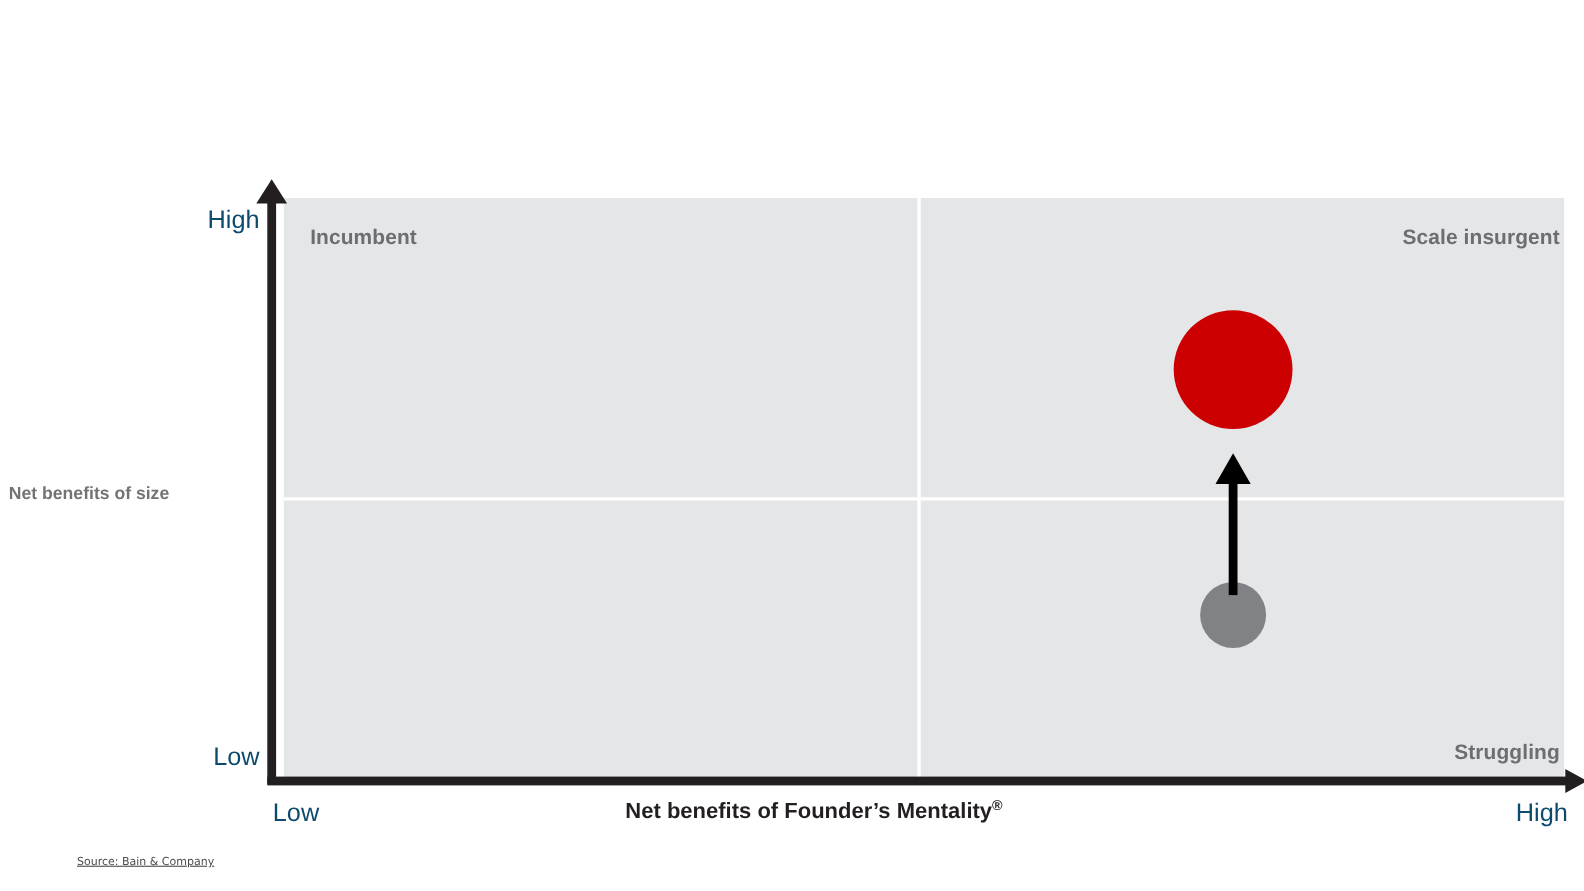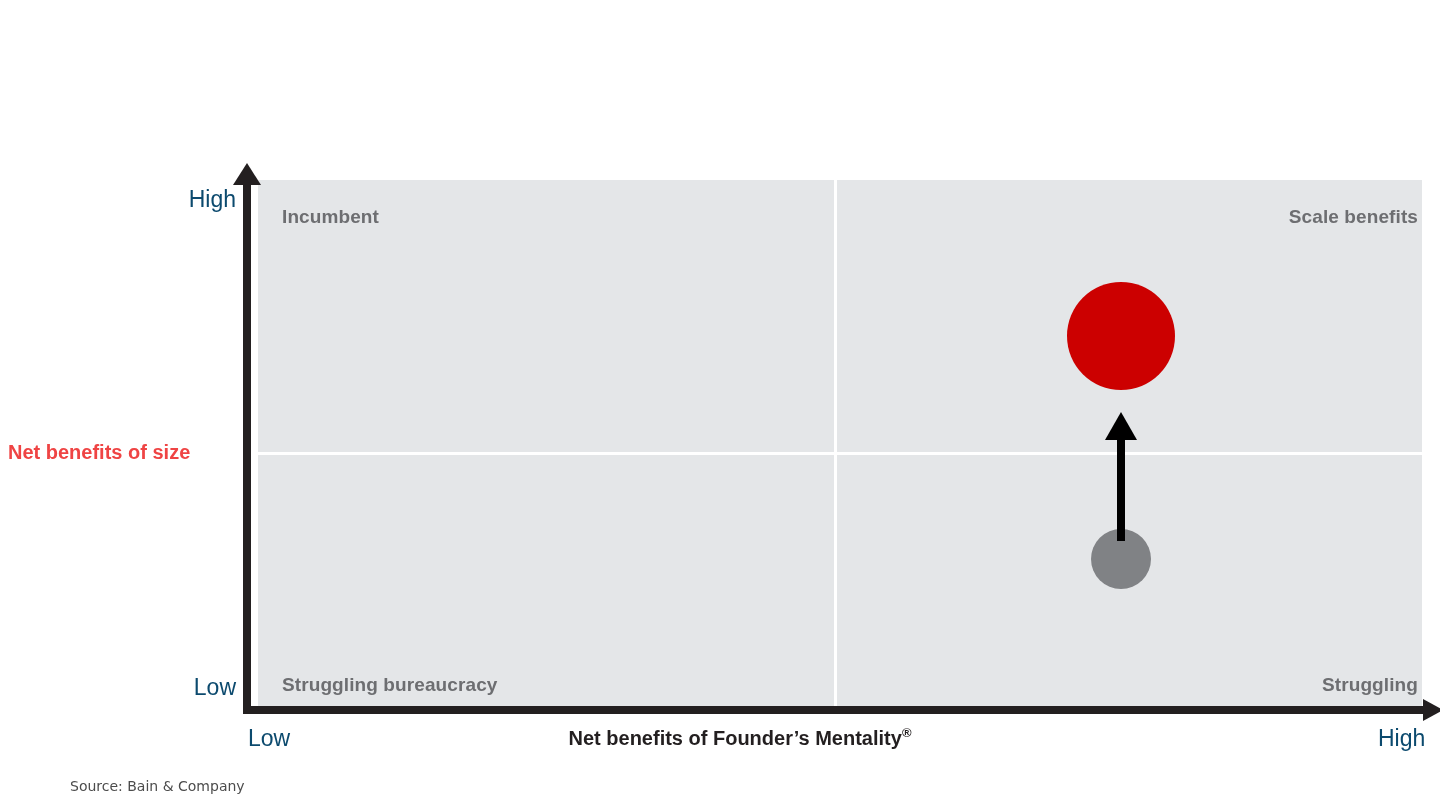--- a/index.html
+++ b/index.html
@@ -106,23 +106,23 @@
   #tick-y-high { right: 1204px; top: 186px; }   
   #tick-y-low  { right: 1204px; top: 674px; }
   #tick-x-low  { left: 248px;  top: 725px; }
   #tick-x-high { left: 1378px; top: 725px; }
 
   
   #y-axis-title {
     position: absolute;
     left: 8px;
     top: 441px;
-    font-size: 20px;
+    font-size: 16px;
     font-weight: bold;
-    color: #ef4444;
+    color: #737373;
     white-space: nowrap;
   }
   #x-axis-title {
     position: absolute;
     left: 0;
     right: 0;
     top: 727px;
     text-align: center;
     font-size: 20px;
     font-weight: bold;
@@ -173,39 +173,39 @@
     border-left: 16px solid transparent;
     border-right: 16px solid transparent;
     border-bottom: 28px solid #000000;
   }
 
   
   #source-note {
     position: absolute;
     left: 70px;
     top: 778px;
-    font-size: 14px;
+    font-size: 10px;
     color: #4c4c4c;
     font-family: "DejaVu Sans", sans-serif;
     white-space: nowrap;
+    text-decoration: underline;
   }
 </style>
 </head>
 <body>
 
 <div id="plot-area">
 
   <div class="grid-line" id="grid-vertical"></div>
   <div class="grid-line" id="grid-horizontal"></div>
 
   <div class="quadrant-label" id="quadrant-incumbent">Incumbent</div>
 
-  <div class="quadrant-label" id="quadrant-scale-insurgent">Scale benefits</div>
-
-  <div class="quadrant-label" id="quadrant-struggling">Struggling bureaucracy</div>
+  <div class="quadrant-label" id="quadrant-scale-insurgent">Scale insurgent</div>
+
 
   <div class="quadrant-label" id="quadrant-insurgent">Struggling</div>
 </div>
 
 <div class="bubble" id="bubble-future"></div>
 
 <div class="bubble" id="bubble-current"></div>
 
 <div id="movement-arrow-shaft"></div>
 <div id="movement-arrow-head"></div>

